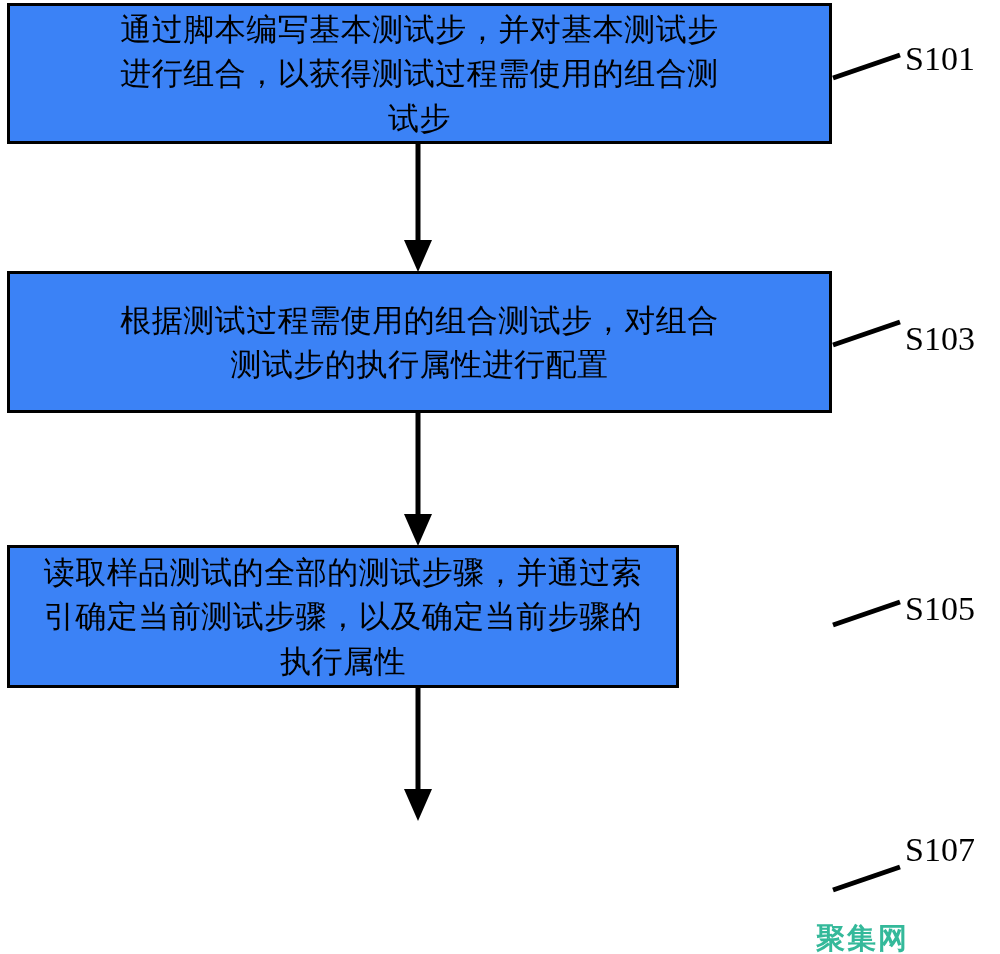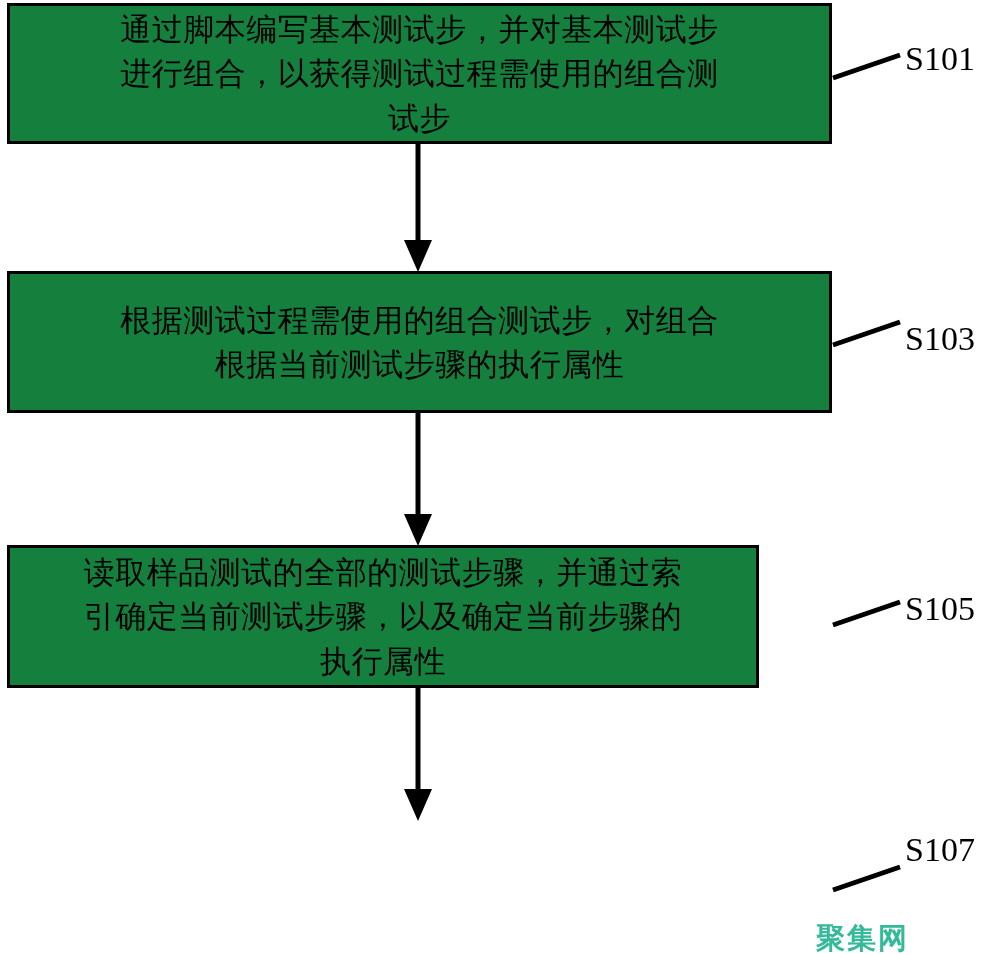--- a/index.html
+++ b/index.html
@@ -21,21 +21,21 @@
     position: absolute;
     top: 0;
     left: 0;
     width: 1000px;
     height: 954px;
   }
   .step-box {
     position: absolute;
     box-sizing: border-box;
     border: 3px solid #000000;
-    background: #15803d;
+    background: #3b82f6;
     display: flex;
     align-items: center;
     justify-content: center;
     text-align: center;
   }
   .step-text {
     font-family: "DejaVu Serif", "Liberation Serif", serif;
     font-size: 31px;
     line-height: 1.42;
     color: #000000;
@@ -56,21 +56,21 @@
     position: absolute;
     font-family: "DejaVu Sans", "Liberation Sans", sans-serif;
     font-size: 29px;
     font-weight: bold;
     letter-spacing: 2px;
     color: #34b99a;
   }
   
   #box-s101 { left: 7px;  top: 3px;   width: 825px; height: 141px; }
   #box-s103 { left: 7px;  top: 271px; width: 825px; height: 142px; }
-  #box-s105 { left: 7px;  top: 545px; width: 752px; height: 143px; }
+  #box-s105 { left: 7px;  top: 545px; width: 672px; height: 143px; }
   #box-s107 { left: 7px;  top: 820px; width: 825px; height: 121px; }
 
   #label-s101 { left: 905px; top: 40px; }
   #label-s103 { left: 905px; top: 320px; }
   #label-s105 { left: 905px; top: 590px; }
   #label-s107 { left: 905px; top: 831px; }
 
   #watermark-1 { left: 816px; top: 919px; }
 </style>
 </head>
@@ -111,21 +111,21 @@
 
   <div class="step-box" id="box-s101">
     <div class="step-text">通过脚本编写基本测试步，并对基本测试步
 进行组合，以获得测试过程需使用的组合测
 试步</div>
   </div>
   <div class="step-label" id="label-s101">S101</div>
 
   <div class="step-box" id="box-s103">
     <div class="step-text">根据测试过程需使用的组合测试步，对组合
-根据当前测试步骤的执行属性</div>
+测试步的执行属性进行配置</div>
   </div>
   <div class="step-label" id="label-s103">S103</div>
 
   <div class="step-box" id="box-s105">
     <div class="step-text">读取样品测试的全部的测试步骤，并通过索
 引确定当前测试步骤，以及确定当前步骤的
 执行属性</div>
   </div>
   <div class="step-label" id="label-s105">S105</div>
 

